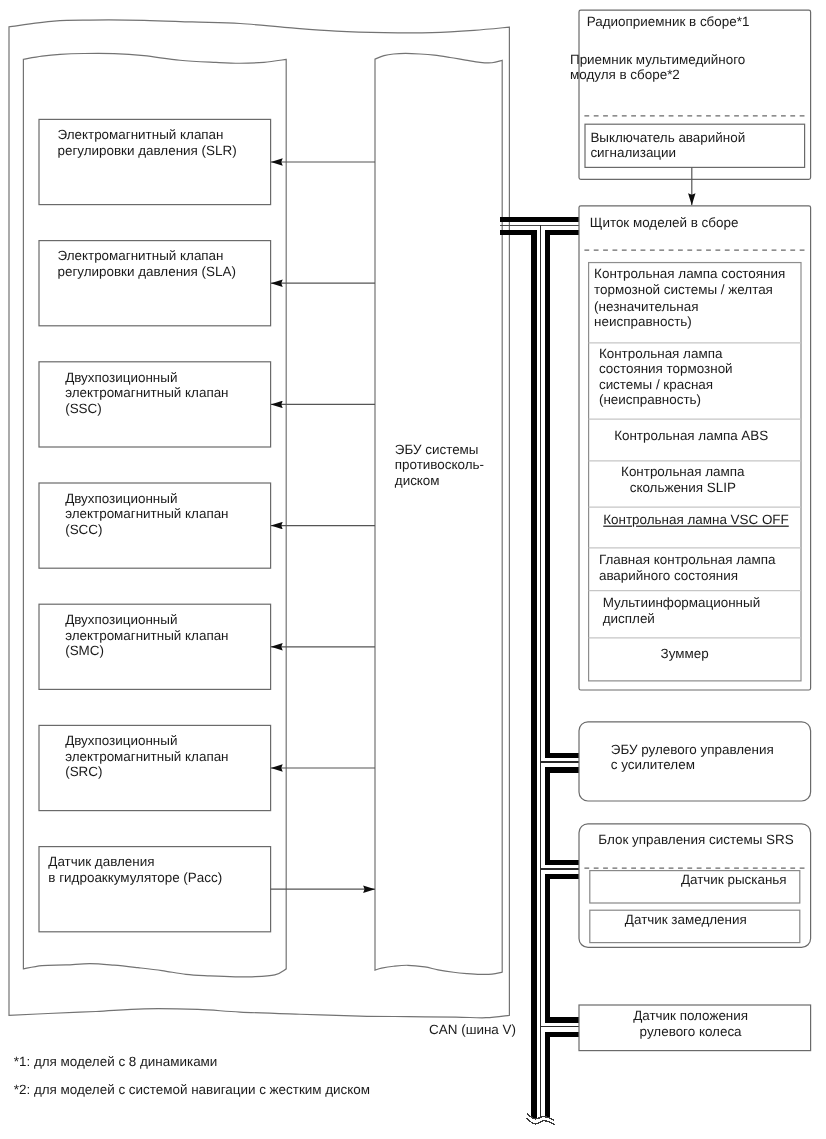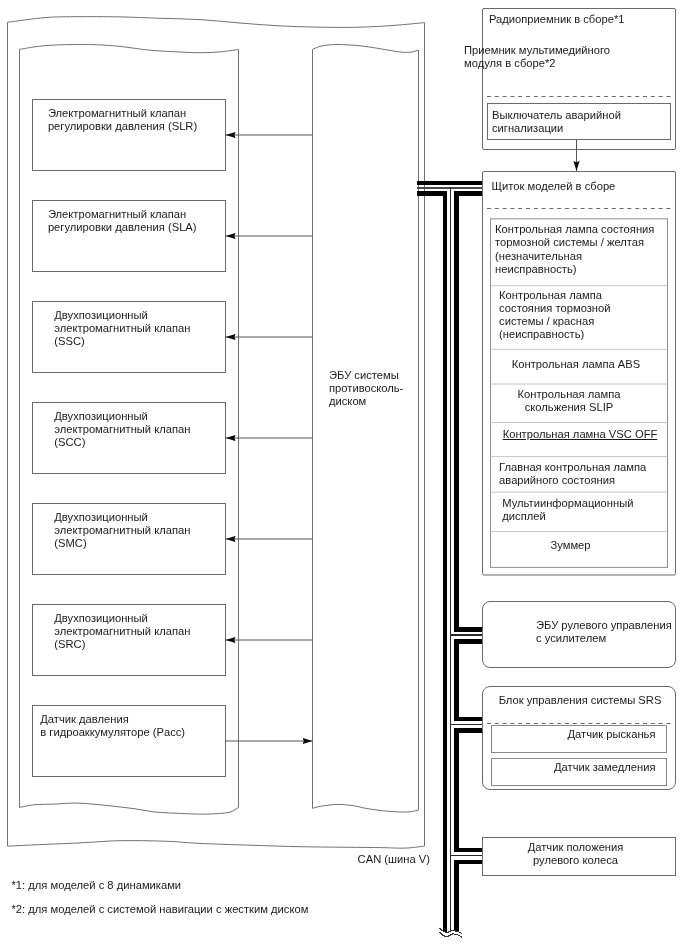--- a/index.html
+++ b/index.html
@@ -110,21 +110,21 @@
 (SMC)</div>
       <div class="tx" style="left: 54.3px; top: 611.8px; width: 167.2px;">Двухпозиционный
 электромагнитный клапан
 (SRC)</div>
       <div class="tx" style="left: 40.3px; top: 712.8px; width: 181.2px;">Датчик давления
 в гидроаккумуляторе (Pacc)</div>
       <div class="tx" style="left: 329px; top: 369px; width: 95px;">ЭБУ системы
 противосколь-
 диском</div>
       <div class="tx" style="left: 489px; top: 12.6px; width: 181px;">Радиоприемник в сборе*1</div>
-      <div class="tx" style="left: 464px; top: 43.8px; width: 181px;">Приемник мультимедийного
+      <div class="tx" style="left: 475px; top: 43.8px; width: 181px;">Приемник мультимедийного
 модуля в сборе*2</div>
       <div class="tx" style="left: 492px; top: 109px; width: 176px;">Выключатель аварийной
 сигнализации</div>
       <div class="tx" style="left: 491.5px; top: 180px; width: 177px;">Щиток моделей в сборе</div>
       <div class="tx" style="left: 495.1px; top: 223.4px; width: 169.4px; text-align: left;">Контрольная лампа состояния
 тормозной системы / желтая
 (незначительная
 неисправность)</div>
       <div class="tx" style="left: 499.1px; top: 288.8px; width: 165.4px; text-align: left;">Контрольная лампа
 состояния тормозной
@@ -132,24 +132,24 @@
 (неисправность)</div>
       <div class="tx" style="left: 487.5px; top: 358.4px; width: 177px; text-align: center;">Контрольная лампа ABS</div>
       <div class="tx" style="left: 473.5px; top: 388.3px; width: 191px; text-align: center;">Контрольная лампа
 скольжения SLIP</div>
       <div class="tx" style="left: 495.5px; top: 427.7px; width: 169px; text-align: center; text-decoration: underline;">Контрольная ламна VSC OFF</div>
       <div class="tx" style="left: 499.1px; top: 461px; width: 165.4px; text-align: left;">Главная контрольная лампа
 аварийного состояния</div>
       <div class="tx" style="left: 502.3px; top: 497.3px; width: 162.2px; text-align: left;">Мультиинформационный
 дисплей</div>
       <div class="tx" style="left: 476.5px; top: 538.7px; width: 188px; text-align: center;">Зуммер</div>
-      <div class="tx" style="left: 536px; top: 618.5px; width: 153px;">ЭБУ рулевого управления
+      <div class="tx" style="left: 509px; top: 618.5px; width: 153px;">ЭБУ рулевого управления
 с усилителем</div>
       <div class="tx" style="left: 491.5px; top: 694px; width: 177px; text-align: center;">Блок управления системы SRS</div>
       <div class="tx" style="left: 487.5px; top: 727.7px; width: 168px; text-align: right;">Датчик рысканья</div>
-      <div class="tx" style="left: 487.5px; top: 760.7px; width: 168px; text-align: right;">Датчик замедления</div>
+      <div class="tx" style="left: 487.5px; top: 760.7px; width: 168px; text-align: center;">Датчик замедления</div>
       <div class="tx" style="left: 496.5px; top: 840.6px; width: 158px; text-align: center;">Датчик положения
 рулевого колеса</div>
       <div class="tx" style="left: 357.6px; top: 853px;">CAN (шина V)</div>
       <div class="tx" style="left: 11.5px; top: 879px;">*1: для моделей с 8 динамиками</div>
       <div class="tx" style="left: 11.5px; top: 902.5px;">*2: для моделей с системой навигации с жестким диском</div>
     </div>
 </div>
 
 </body></html>

